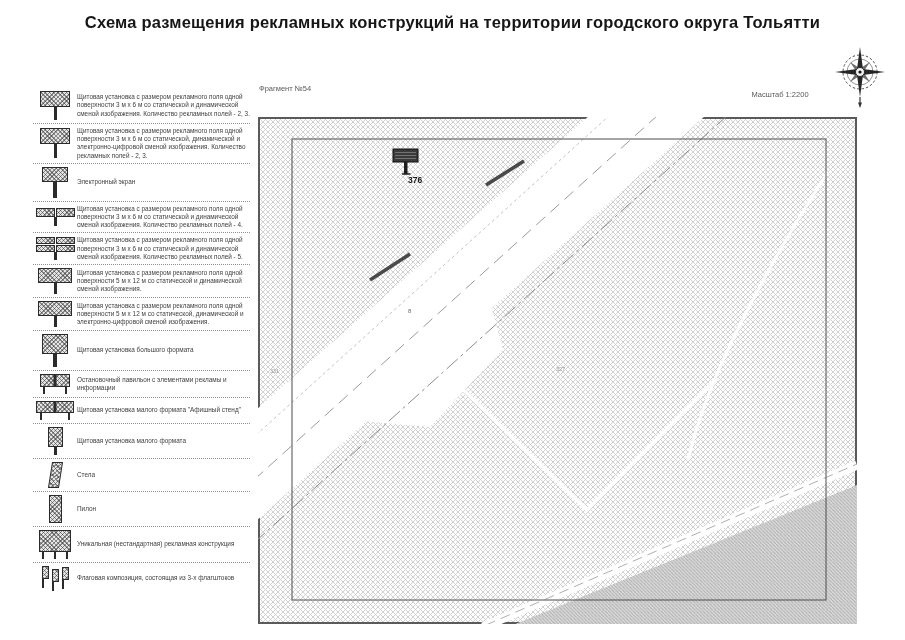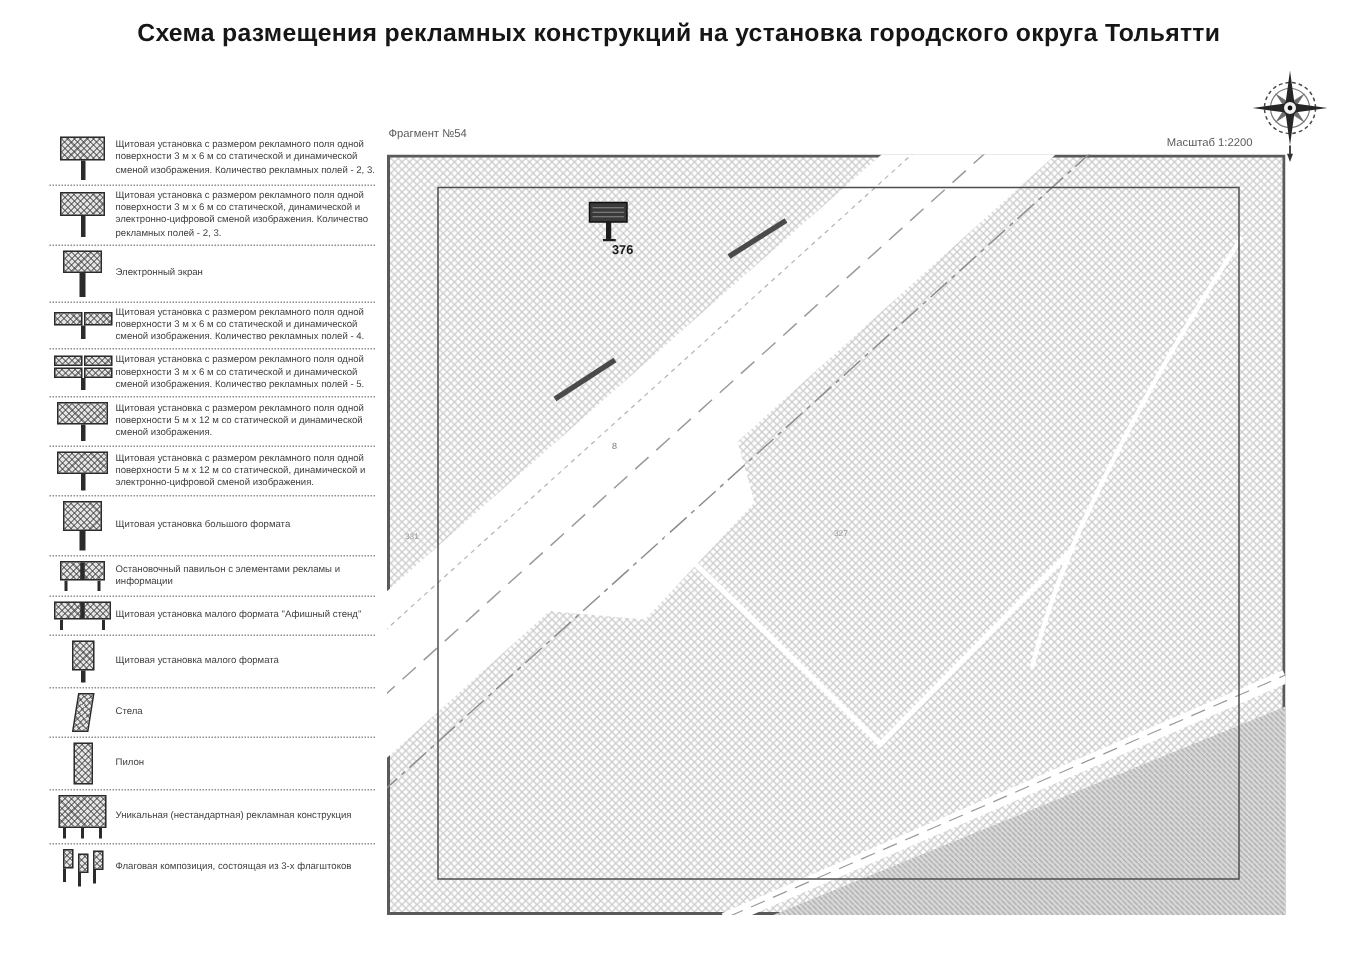--- a/index.html
+++ b/index.html
@@ -21,36 +21,36 @@
   .brow{display:flex;gap:1px;}
   .bcol{display:flex;flex-direction:column;gap:1px;}
   .striped{position:relative;}
   .striped .stripe{position:absolute;left:50%;top:0;width:3px;height:100%;
     background:#2b2b2b;transform:translateX(-50%);}
   .legrow{display:flex;justify-content:space-between;}
   .leg{width:2px;height:7px;background:#2b2b2b;}
   .flagset{display:flex;gap:3px;align-items:flex-start;}
   .flagunit{display:flex;flex-direction:column;align-items:flex-start;}
   
-  .map-panel{position:absolute;left:258px;top:103px;width:599px;height:507px;text-decoration:underline;}
+  .map-panel{position:absolute;left:258px;top:117px;width:599px;height:507px;text-decoration:underline;}
   .map-panel svg{display:block;}
   .frag-label{position:absolute;left:259px;top:84px;font-size:7.5px;color:#5a5a5a;}
-  .scale-label{position:absolute;left:725px;top:90px;width:110px;text-align:right;
+  .scale-label{position:absolute;left:725px;top:90px;width:110px;text-align:center;
     font-size:7.5px;color:#5a5a5a;}
   .compass{position:absolute;left:832px;top:46px;width:56px;height:62px;}
   .marker-num{font-size:8.5px;font-weight:bold;fill:#181818;}
   .parcel{font-size:6px;fill:#6f6f6f;font-family:"Liberation Sans",sans-serif;}
   .parcel-dim{font-size:5.5px;fill:#9a9a9a;font-family:"Liberation Sans",sans-serif;}
 </style>
 </head>
 <body>
 
 <div id="page">
 
-  <div class="page-title">Схема размещения рекламных конструкций на установка городского округа Тольятти</div>
+  <div class="page-title">Схема размещения рекламных конструкций на территории городского округа Тольятти</div>
 
   <div class="legend">
 
     <div class="legend-item">
       <div class="licon">
         <div class="hatch" style="width:30px;height:16px"></div>
           <div class="stem" style="height:13px"></div>
       </div>
       <div class="ltext">Щитовая установка с размером рекламного поля одной поверхности 3 м х 6 м со статической и динамической сменой изображения. Количество рекламных полей - 2, 3.</div>
     </div>

